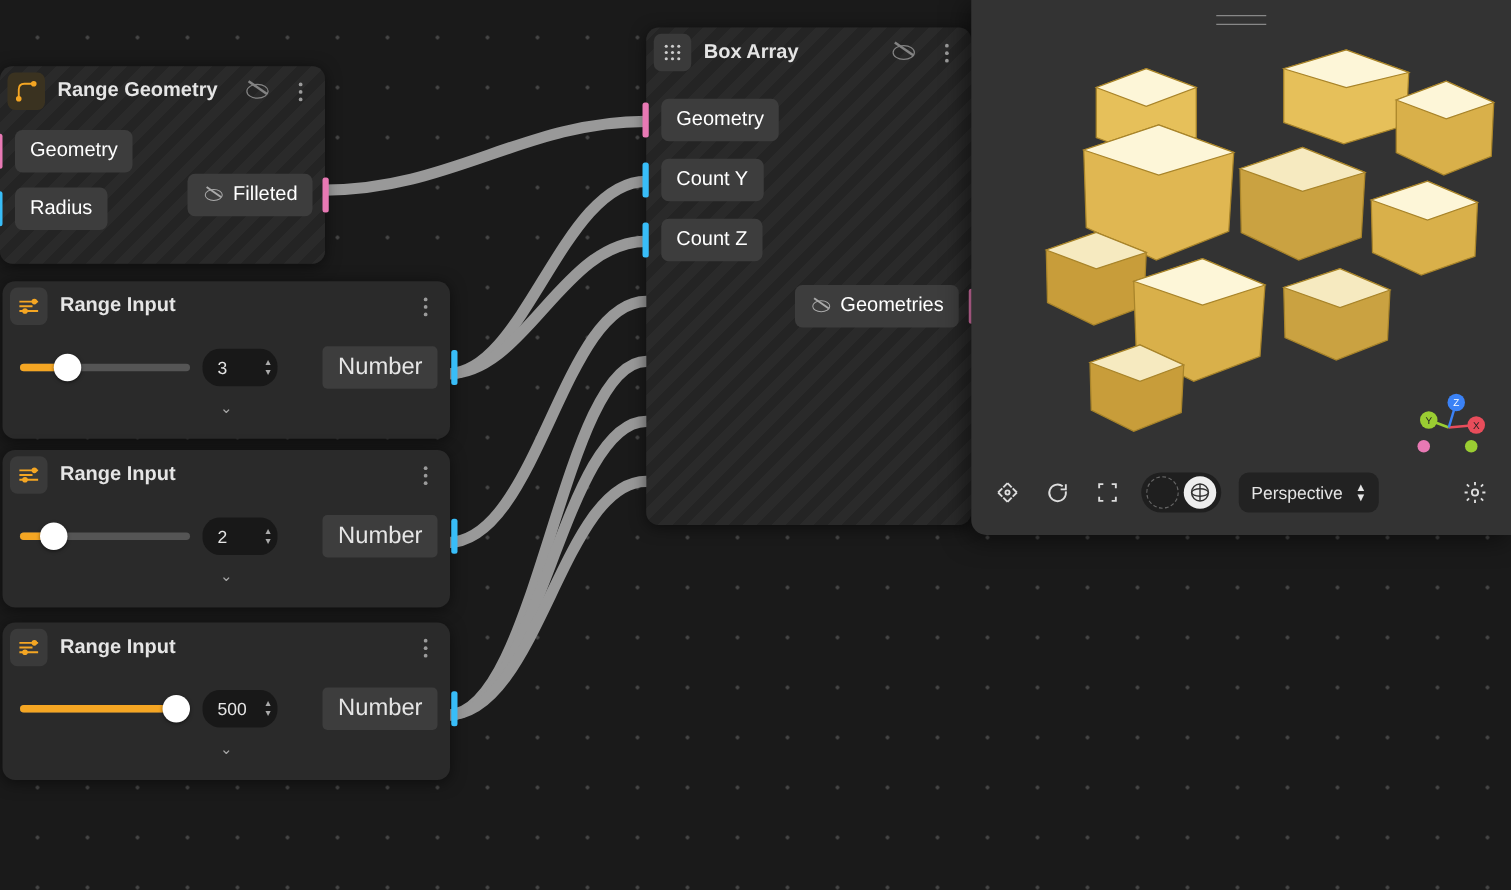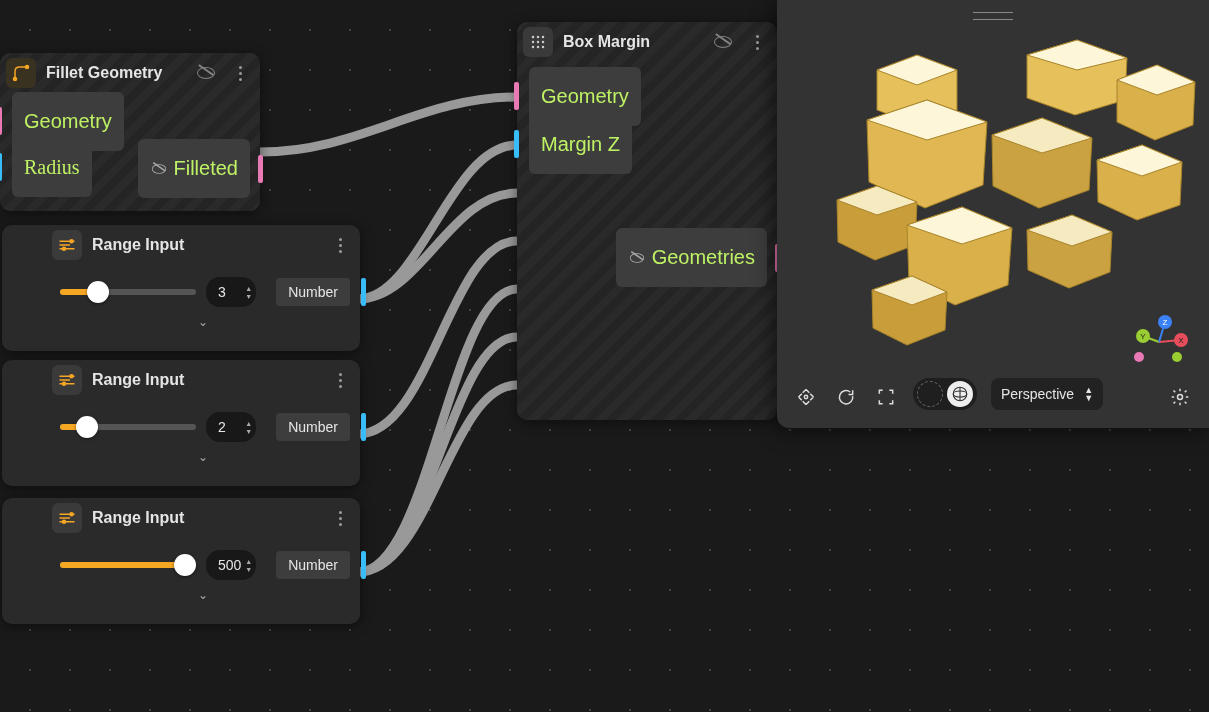--- a/index.html
+++ b/index.html
@@ -47,66 +47,66 @@
   }
   .node-title { font-size: 16px; font-weight: 600; flex: 1; }
   .header-btn { width: 24px; height: 24px; display:flex;align-items:center;justify-content:center; opacity:.7; cursor:pointer; }
   .dots { display:flex; flex-direction:column; gap:3px; }
   .dots span { width:3px;height:3px;border-radius:50%;background:#ccc;}
   
   .port-row {
     display:flex; align-items:center; height:40px; position:relative;
   }
   .port-pill {
-    background:#3d3d3d; color:#bef264; font-size:20px;
-    padding:18px 12px; border-radius:6px;
+    background:#3d3d3d; color:#ffffff; font-size:16px;
+    padding:8px 12px; border-radius:6px;
   }
   .port-bar {
     position:absolute; width:5px; height:28px; border-radius:2px;
     top:50%; transform:translateY(-50%);
   }
   .port-bar.left { left:-3px; }
   .port-bar.right { right:-3px; }
   .pink { background:#e879b4; }
   .cyan { background:#38bdf8; }
 
-  .range-node { background:#2a2a2a;padding-left:44px; }
+  .range-node { background:#2a2a2a; }
   .range-body {
     display:flex; align-items:center; gap:10px; padding:12px 10px 4px 14px; position:relative;
   }
   .slider {
     position:relative; flex:0 0 136px; height:6px; background:#555; border-radius:3px;
   }
   .slider-fill { position:absolute; height:6px; background:#f5a623; border-radius:3px; left:0; }
   .slider-thumb { position:absolute; width:22px;height:22px;border-radius:50%;background:#fff; top:50%; transform:translate(-50%,-50%); box-shadow:0 1px 3px rgba(0,0,0,.5);}
   .num-input {
     background:#181818; border-radius:14px; height:30px; width:60px;
     display:flex; align-items:center; justify-content:space-between;
     padding:0 4px 0 12px; font-size:14px;
   }
   .stepper { display:flex; flex-direction:column; gap:1px;}
   .stepper span { font-size:7px; line-height:7px; color:#aaa; cursor:pointer;}
   .out-number {
-    background:#3d3d3d; padding:6px 12px; border-radius:4px; font-size:14px;
+    background:#3d3d3d; padding:6px 12px; border-radius:4px; font-size:19px;
     position:relative;
   }
   .out-bar { position:absolute; right:-16px; width:5px; height:28px; border-radius:2px; background:#38bdf8; top:50%; transform:translateY(-50%);}
   .chev-row { text-align:center; padding:4px 0 8px; color:#aaa; font-size:12px;}
 
   
   .viewport {
     position:absolute; right:0; top:0; width:432px; height:428px;
     background:#333; border-radius:0 0 0 12px; z-index:3;
     box-shadow:-4px 4px 20px rgba(0,0,0,.5);
   }
   .vp-handle { position:absolute; top:12px; left:50%; transform:translateX(-50%); width:40px; height:3px; border-top:1px solid #888; border-bottom:1px solid #888; padding:3px 0;}
   .vp-scene { position:absolute; inset:0; }
   .vp-toolbar {
     position:absolute; bottom:18px; left:0; right:0;
-    display:flex; align-items:flex-end; gap:14px; padding:0 16px;
+    display:flex; align-items:center; gap:14px; padding:0 16px;
   }
   .vp-btn { width:26px;height:26px; display:flex;align-items:center;justify-content:center; color:#ddd; cursor:pointer;}
   .vp-pill { background:#1f1f1f; border-radius:20px; height:32px; display:flex; align-items:center; padding:0 4px; gap:4px;}
   .vp-globe { width:26px;height:26px;border-radius:50%;background:#eee; display:flex;align-items:center;justify-content:center;}
   .vp-select { background:#222; border-radius:8px; height:32px; display:flex;align-items:center; padding:0 10px; gap:10px; font-size:14px; cursor:pointer;}
   .gizmo { position:absolute; right:20px; bottom:56px; width:60px; height:60px; }
   
   .eye-off { position:relative; width:18px;height:12px; }
   .eye-off::before{content:'';position:absolute;inset:0;border:1.5px solid #aaa;border-radius:60% 60% 60% 60%;}
   .eye-off::after{content:'';position:absolute;left:2px;top:-3px;width:18px;height:1.5px;background:#aaa;transform:rotate(35deg);transform-origin:left;}
@@ -128,37 +128,37 @@
 
   <div class="node node-hatched" style="left:0; top:53px; width:260px; height:158px;">
     <div class="node-header">
       <div class="node-icon-box" style="background:#3a3220;">
         <svg width="18" height="18" viewBox="0 0 24 24" fill="none" stroke="#f5a623" stroke-width="2">
             <path d="M4 20 V10 Q4 4 10 4 H20"></path>
             <circle cx="4" cy="20" r="2" fill="#f5a623"></circle>
             <circle cx="20" cy="4" r="2" fill="#f5a623"></circle>
           </svg>
       </div>
-      <div class="node-title">Fillet Geometry</div>
+      <div class="node-title">Range Geometry</div>
       <div class="header-btn">
           <span class="eye-off"></span>
         </div>
       <div class="header-btn">
           <div class="dots">
             <span></span>
             <span></span>
             <span></span>
           </div>
         </div>
     </div>
     <div class="port-row" style="padding-left:12px; margin-top:8px;">
       <div class="port-bar left pink"></div>
       <div class="port-pill">Geometry</div>
     </div>
-    <div class="port-row" style="padding-left:12px; margin-top:6px;font-family:Liberation Serif, serif;">
+    <div class="port-row" style="padding-left:12px; margin-top:6px;">
       <div class="port-bar left cyan"></div>
       <div class="port-pill">Radius</div>
     </div>
     <div style="position:absolute; right:10px; top:86px; display:flex; align-items:center; gap:8px;">
       <div class="port-pill" style="display:flex;align-items:center;gap:6px;">
         <span class="eye-off" style="transform:scale(.8);"></span>
         <span>Filleted</span>
       </div>
       <div class="port-bar right pink" style="right:-13px;"></div>
     </div>
@@ -172,39 +172,43 @@
             <circle cx="12" cy="6" r="1.5"></circle>
             <circle cx="18" cy="6" r="1.5"></circle>
             <circle cx="6" cy="12" r="1.5"></circle>
             <circle cx="12" cy="12" r="1.5"></circle>
             <circle cx="18" cy="12" r="1.5"></circle>
             <circle cx="6" cy="18" r="1.5"></circle>
             <circle cx="12" cy="18" r="1.5"></circle>
             <circle cx="18" cy="18" r="1.5"></circle>
           </svg>
       </div>
-      <div class="node-title">Box Margin</div>
+      <div class="node-title">Box Array</div>
       <div class="header-btn">
           <span class="eye-off"></span>
         </div>
       <div class="header-btn">
           <div class="dots">
             <span></span>
             <span></span>
             <span></span>
           </div>
         </div>
     </div>
     <div class="port-row" style="padding-left:12px; margin-top:14px;">
         <div class="port-bar left pink"></div>
         <div class="port-pill">Geometry</div>
       </div>
     <div class="port-row" style="padding-left:12px; margin-top:8px;">
         <div class="port-bar left cyan"></div>
-        <div class="port-pill">Margin Z</div>
+        <div class="port-pill">Count Y</div>
+      </div>
+    <div class="port-row" style="padding-left:12px; margin-top:8px;">
+        <div class="port-bar left cyan"></div>
+        <div class="port-pill">Count Z</div>
       </div>
     <div style="position:absolute; right:10px; top:206px; display:flex; align-items:center;">
       <div class="port-pill" style="display:flex;align-items:center;gap:6px;">
         <span class="eye-off" style="transform:scale(.8);"></span>
         <span>Geometries</span>
       </div>
       <div class="port-bar right pink" style="right:-13px;"></div>
     </div>
   </div>
 

